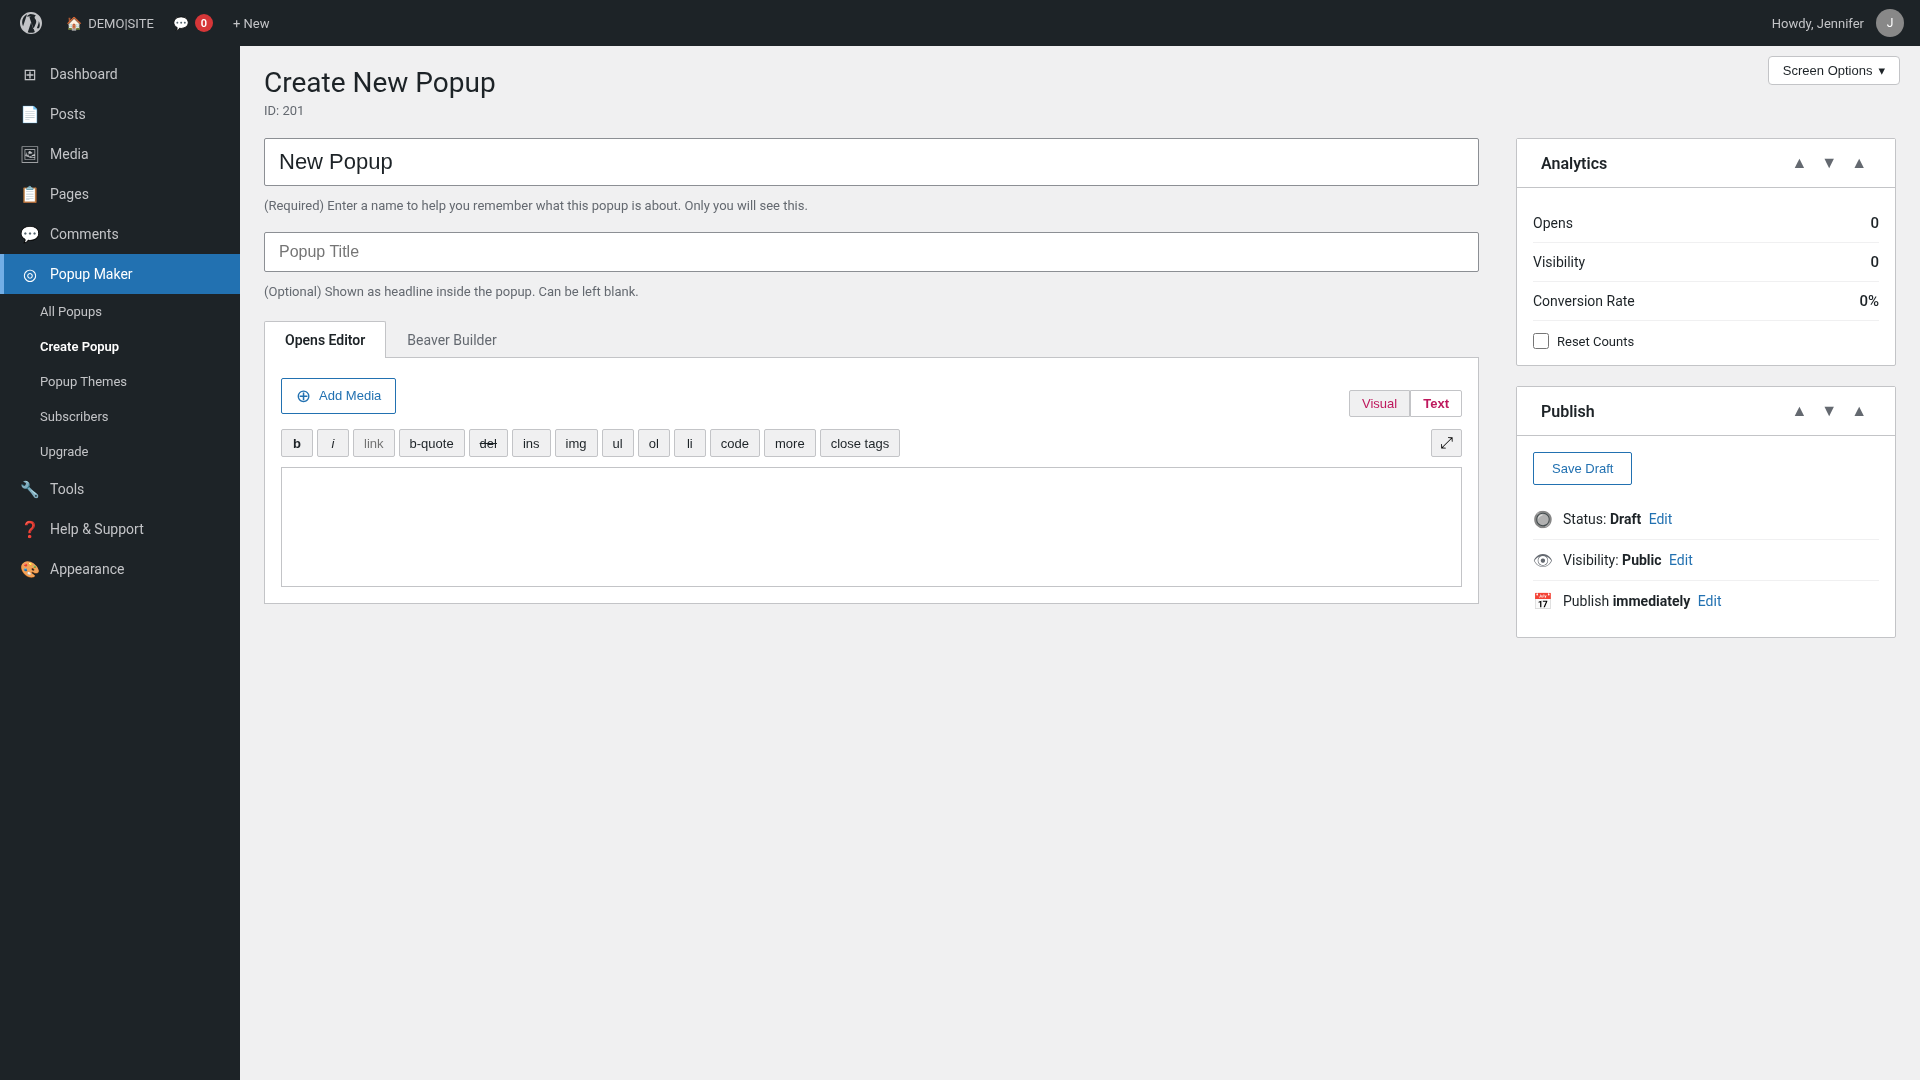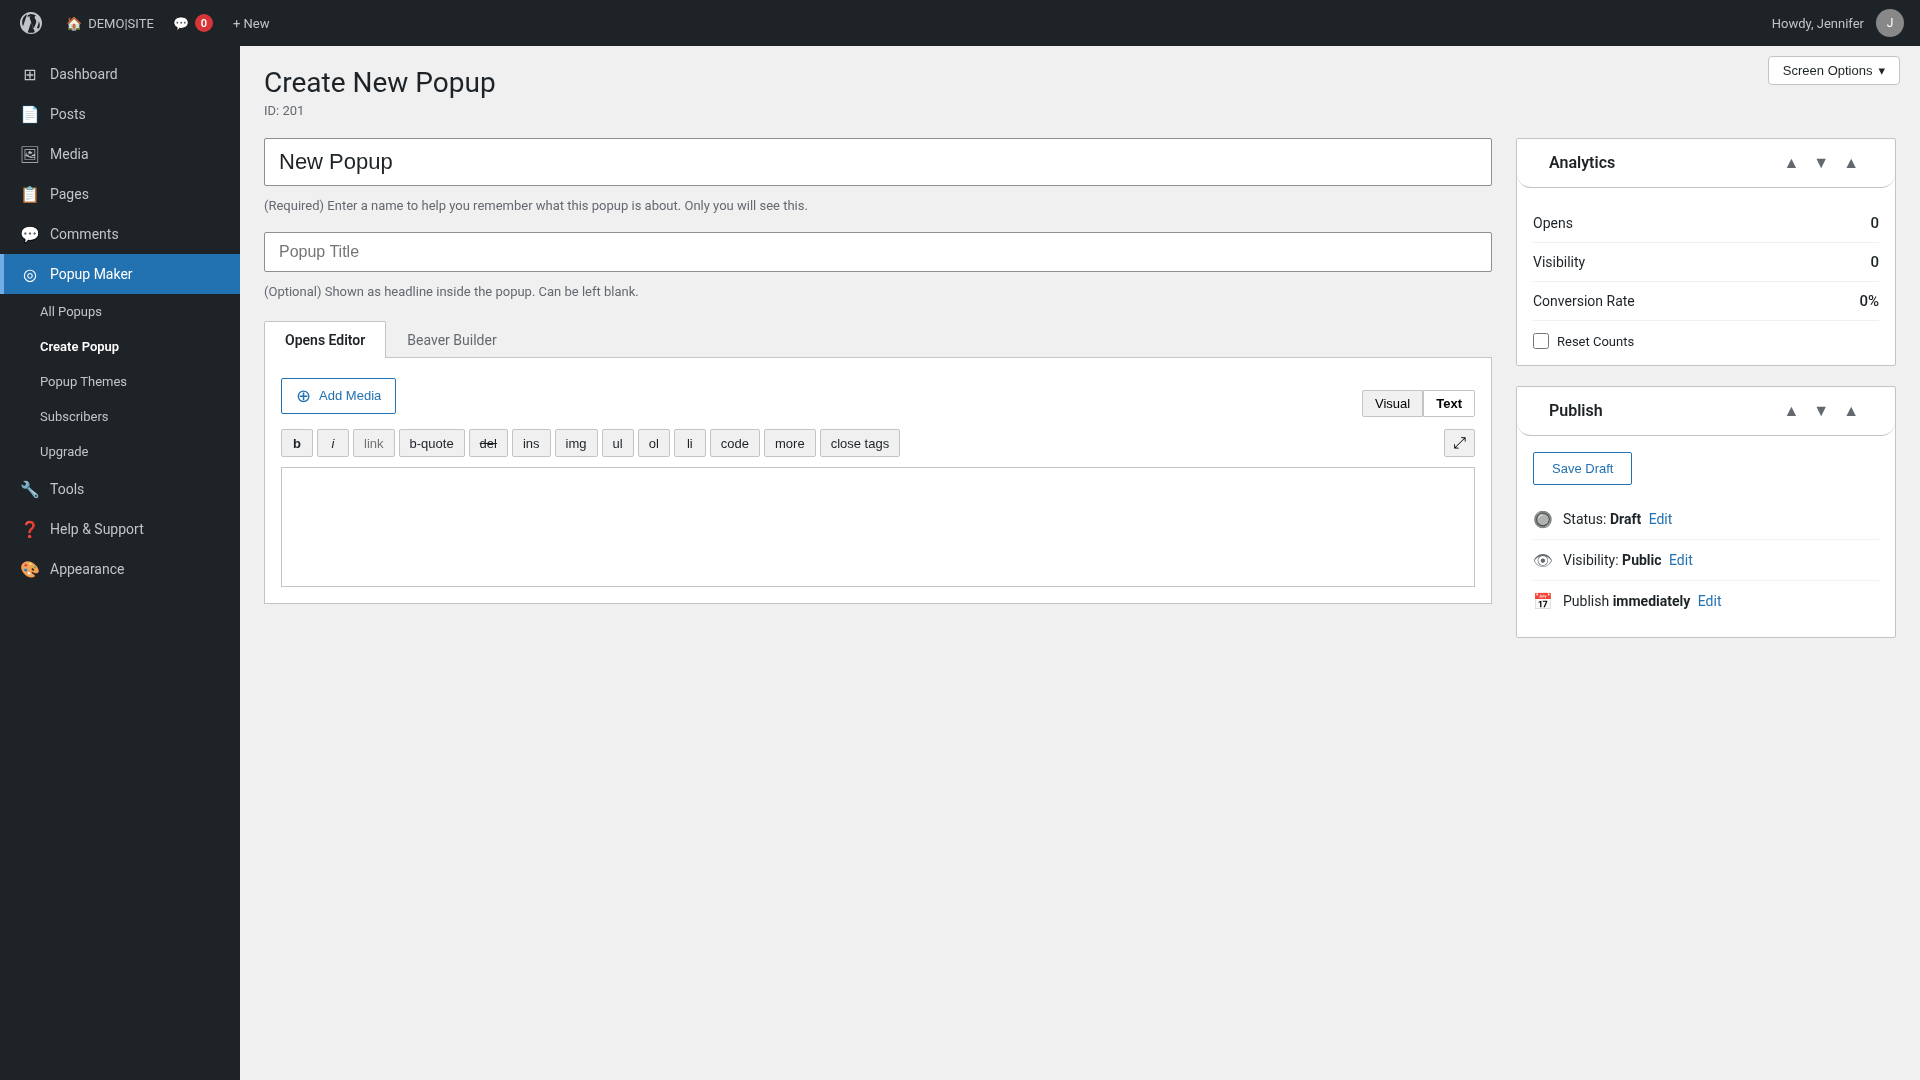--- a/index.html
+++ b/index.html
@@ -97,21 +97,21 @@
       color: #1d2327;
       margin-bottom: 4px;
     }
     .page-id {
       font-size: 13px;
       color: #646970;
       margin-bottom: 20px;
     }
 
     
-    .form-section { display: flex; gap: 24px; }
+    .form-section { display: flex; gap: 37px; }
     .form-main { flex: 1; }
     .form-sidebar { width: 380px; flex-shrink: 0; }
 
     .popup-name-input {
       width: 100%;
       padding: 10px 14px;
       font-size: 22px;
       border: 1px solid #8c8f94;
       border-radius: 2px;
       background: #fff;
@@ -188,21 +188,21 @@
       border-radius: 2px;
     }
 
     .visual-text-toggle { display: flex; gap: 0; }
     .vt-btn {
       padding: 5px 12px;
       cursor: pointer;
       font-size: 13px;
       border: 1px solid #c3c4c7;
       background: #f0f0f1;
-      color: #000000;
+      color: #be185d;
       margin-top: 16px;
     }
     .vt-btn:first-child { border-radius: 2px 0 0 2px; }
     .vt-btn:last-child { border-radius: 0 2px 2px 0; }
     .vt-btn.active { background: #fff; font-weight: 600; }
 
     .format-toolbar { display: flex; flex-wrap: wrap; gap: 4px; margin-bottom: 10px; }
     .fmt-btn {
       padding: 4px 10px;
       border: 1px solid #c3c4c7;
@@ -236,27 +236,27 @@
 
     
     .panel {
       background: #fff;
       border: 1px solid #c3c4c7;
       margin-bottom: 20px;
       border-radius: 2px;
     }
     .panel-header {
       display: flex;
+      align-items: center;
       justify-content: space-between;
-      padding: 14px 32px;
+      padding: 14px 24px;
       border-bottom: 1px solid #c3c4c7;
       font-size: 16px;
       font-weight: 600;
       background: #fff;
-      border-radius: 14px;
     }
     .panel-controls { display: flex; gap: 6px; }
     .panel-ctrl-btn {
       background: none;
       border: none;
       cursor: pointer;
       color: #646970;
       font-size: 16px;
       padding: 2px 4px;
       line-height: 1;

